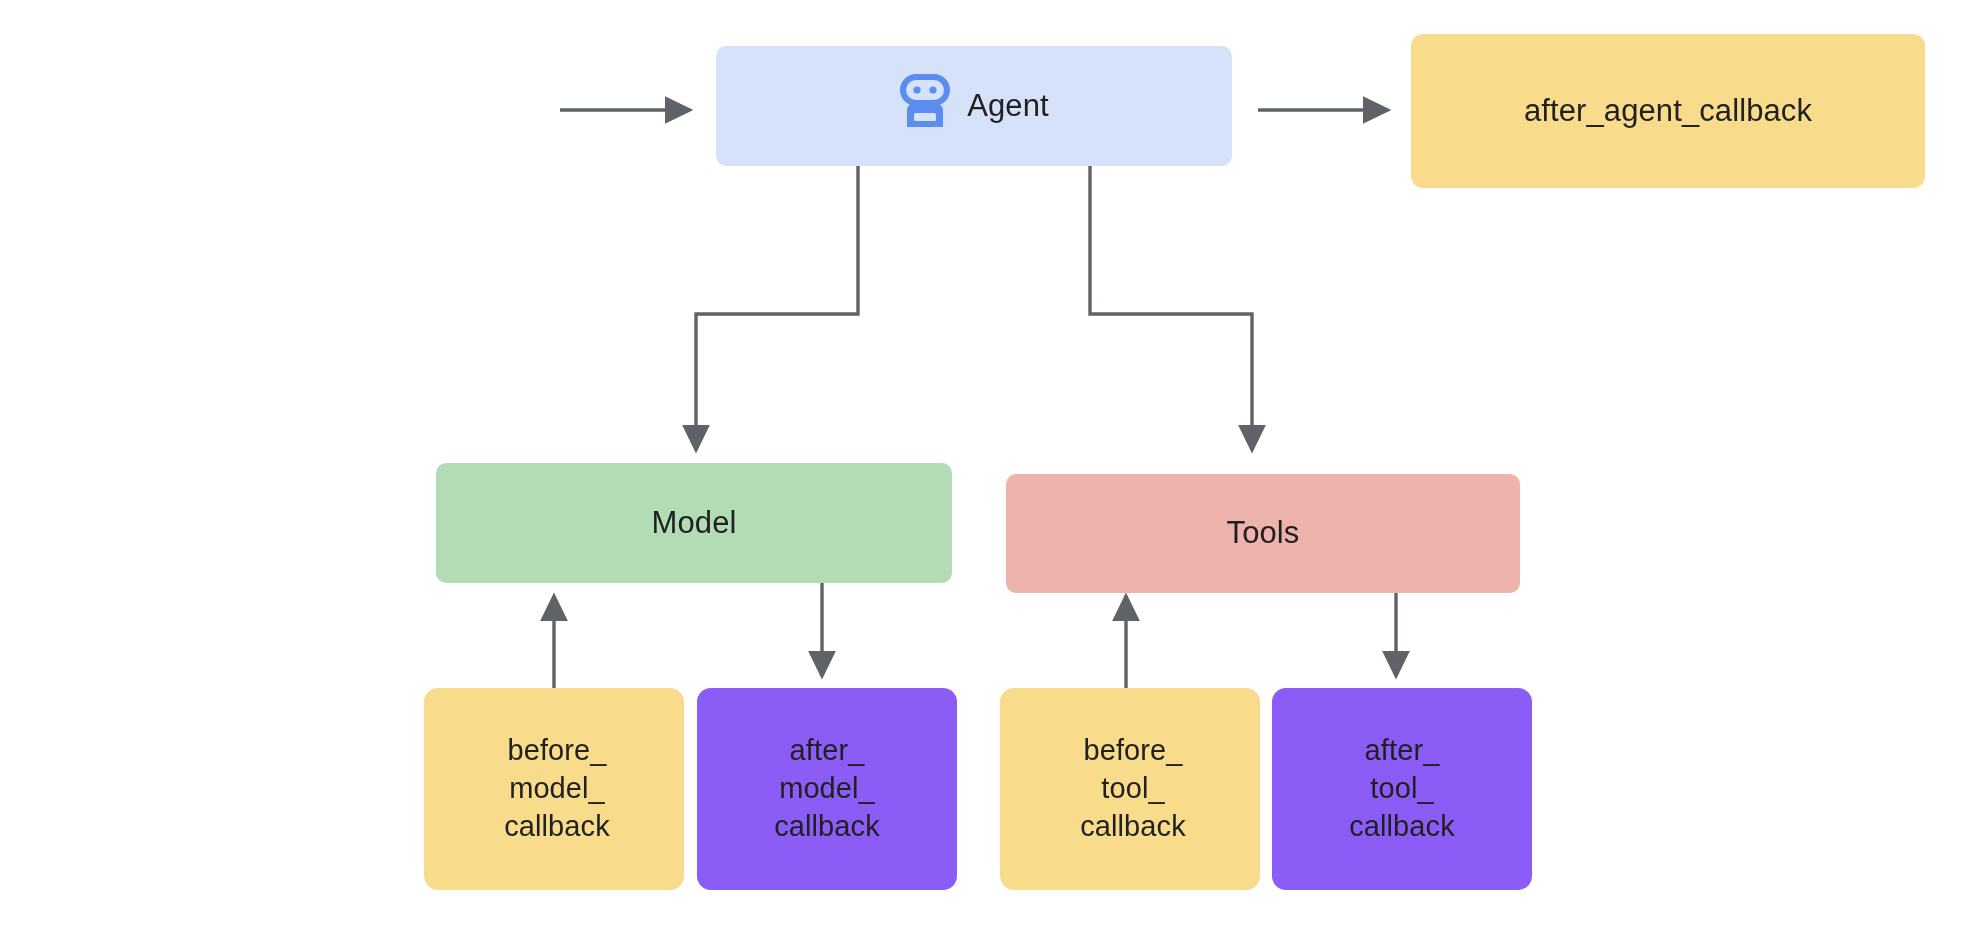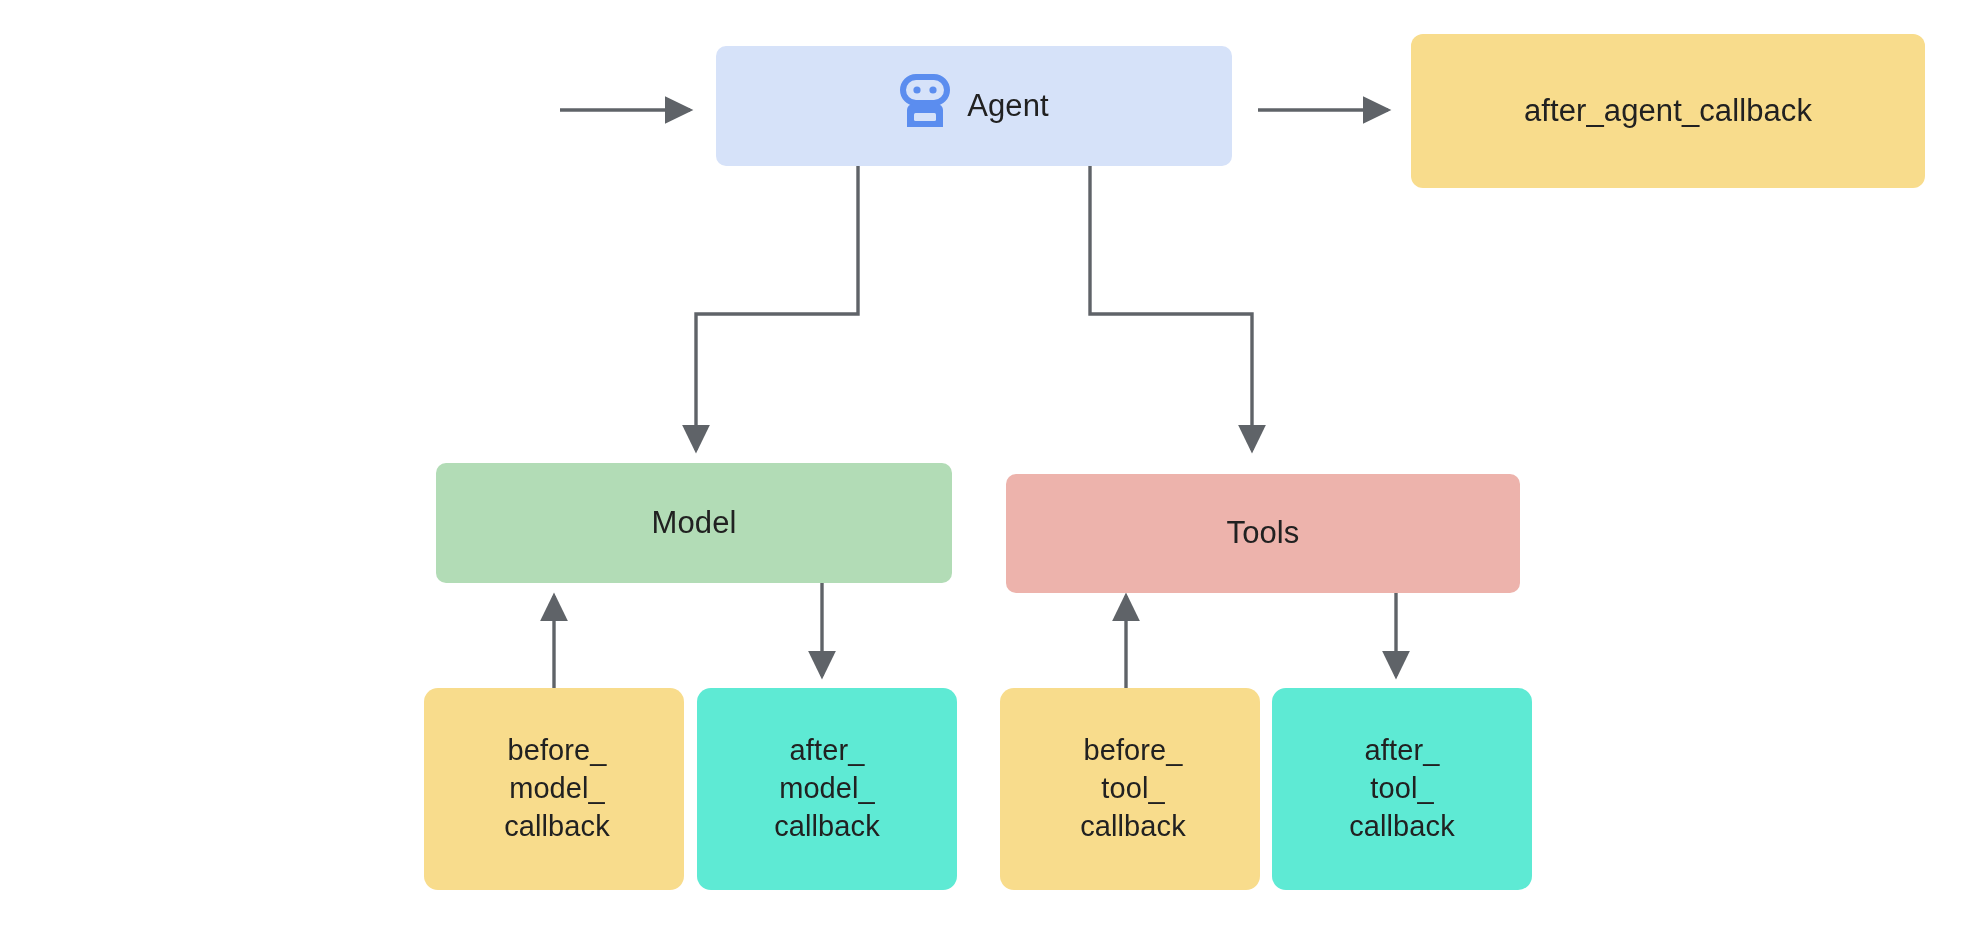--- a/index.html
+++ b/index.html
@@ -87,21 +87,21 @@
 
   
   .leaf {
     top: 688px;
     width: 260px;
     height: 202px;
     border-radius: 14px;
     font-size: 29px;
   }
   .leaf-before { background: #F8DC8C; padding-left: 6px; }
-  .leaf-after  { background: #5eead4; justify-content: center; }
+  .leaf-after  { background: #8b5cf6; justify-content: center; }
 
   #node-before-model-callback { left: 424px; }
   #node-after-model-callback  { left: 697px; }
   #node-before-tool-callback  { left: 1000px; }
   #node-after-tool-callback   { left: 1272px; }
 </style>
 </head>
 <body>
 
 <div id="diagram">

